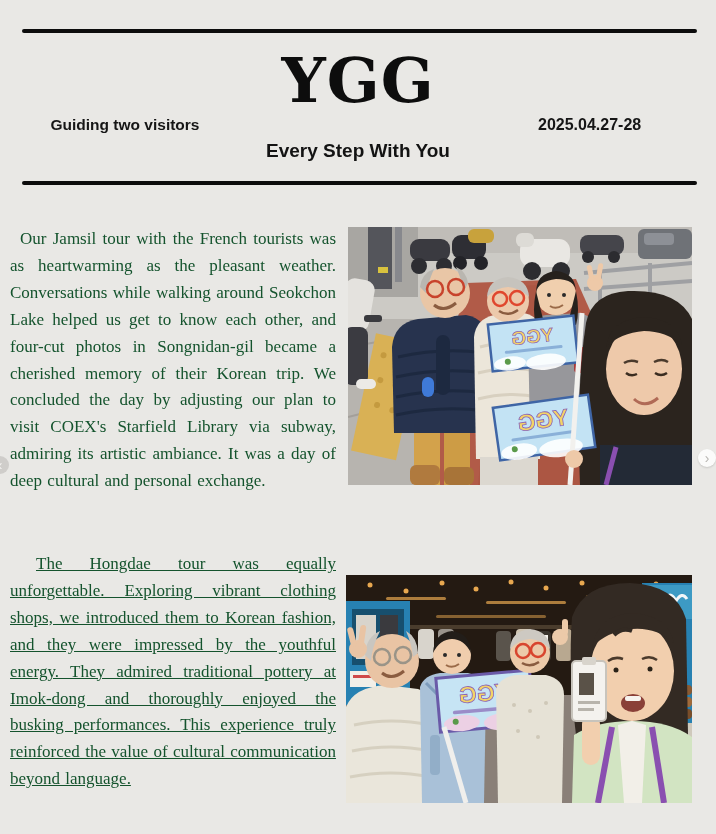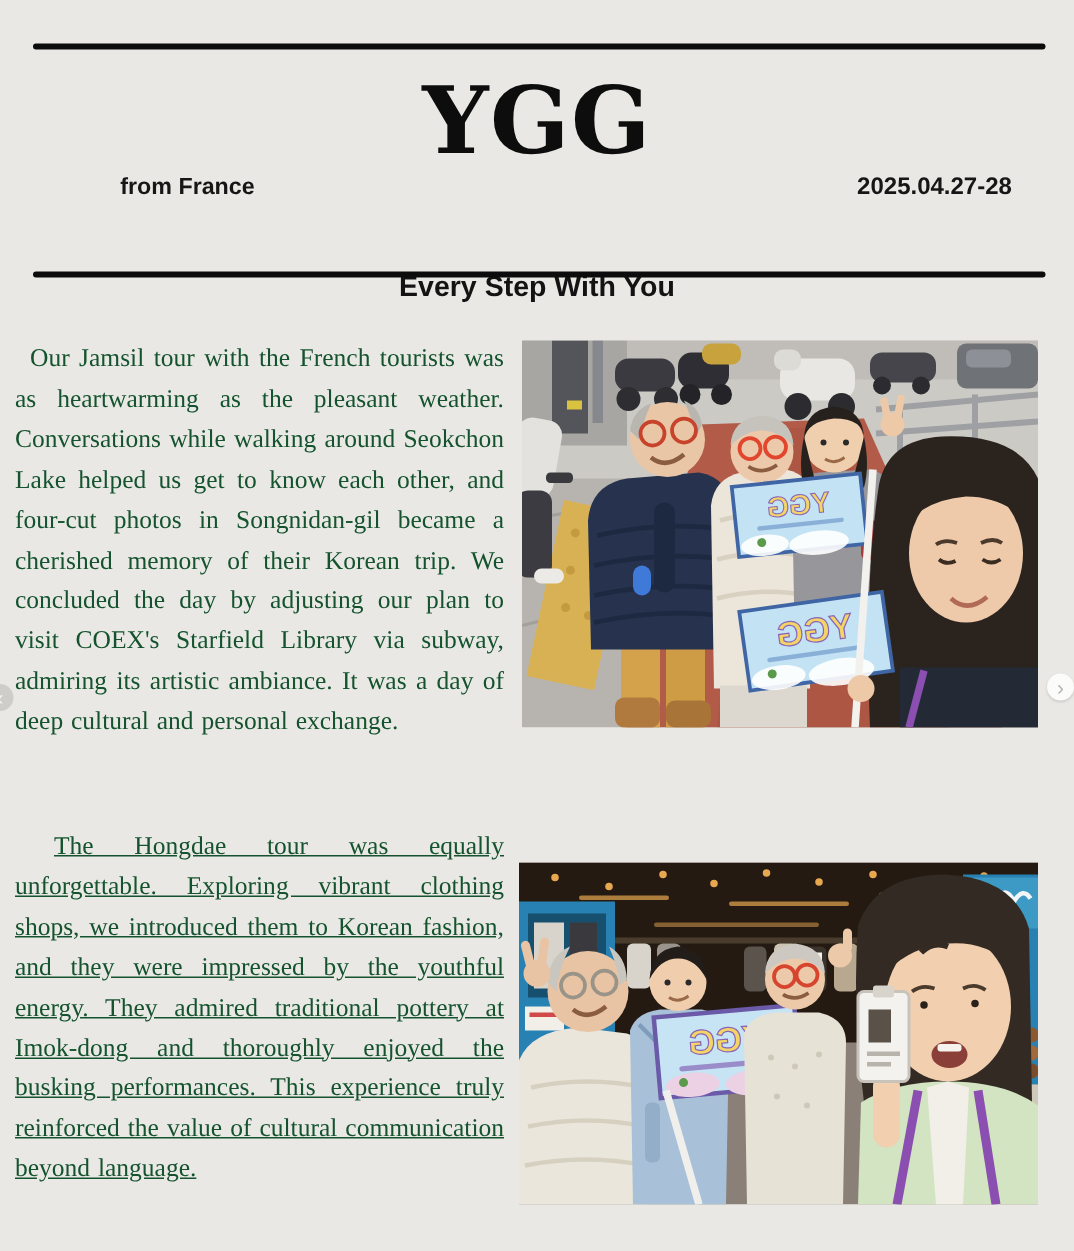--- a/index.html
+++ b/index.html
@@ -46,33 +46,32 @@
     text-align: center;
     font-weight: bold;
     font-size: 15.5px;
     line-height: 22px;
     color: #161616;
   }
   .masthead-date {
     position: absolute;
     top: 116px; left: 538px;
     width: 170px;
-    text-align: center;
+    text-align: left;
     font-weight: bold;
     font-size: 16px;
     color: #161616;
   }
   .masthead-subtitle {
     position: absolute;
     top: 140px; left: 0; right: 0;
     text-align: center;
     font-weight: bold;
     font-size: 19px;
     color: #131313;
-    margin-top: 41px;
   }
 
   
   .article {
     position: absolute;
     margin: 0;
     width: 326px;
     left: 10px;
     font-family: "Liberation Serif", "DejaVu Serif", serif;
     font-size: 17px;
@@ -119,21 +118,21 @@
 <body>
 
 <div class="page">
 
   <header>
     <div class="rule top"></div>
 
     <h1 class="masthead-title">YGG</h1>
 
     <div class="masthead-tagline">
-      <div>from France</div>
+      <div>Guiding two visitors</div>
     </div>
 
     <div class="masthead-date">2025.04.27-28</div>
 
     <div class="masthead-subtitle">Every Step With You</div>
 
     <div class="rule bottom"></div>
   </header>
 
   <p class="article first">Our Jamsil tour with the French tourists was as heartwarming as the pleasant weather. Conversations while walking around Seokchon Lake helped us get to know each other, and four-cut photos in Songnidan-gil became a cherished memory of their Korean trip. We concluded the day by adjusting our plan to visit COEX's Starfield Library via subway, admiring its artistic ambiance. It was a day of deep cultural and personal exchange.</p>

